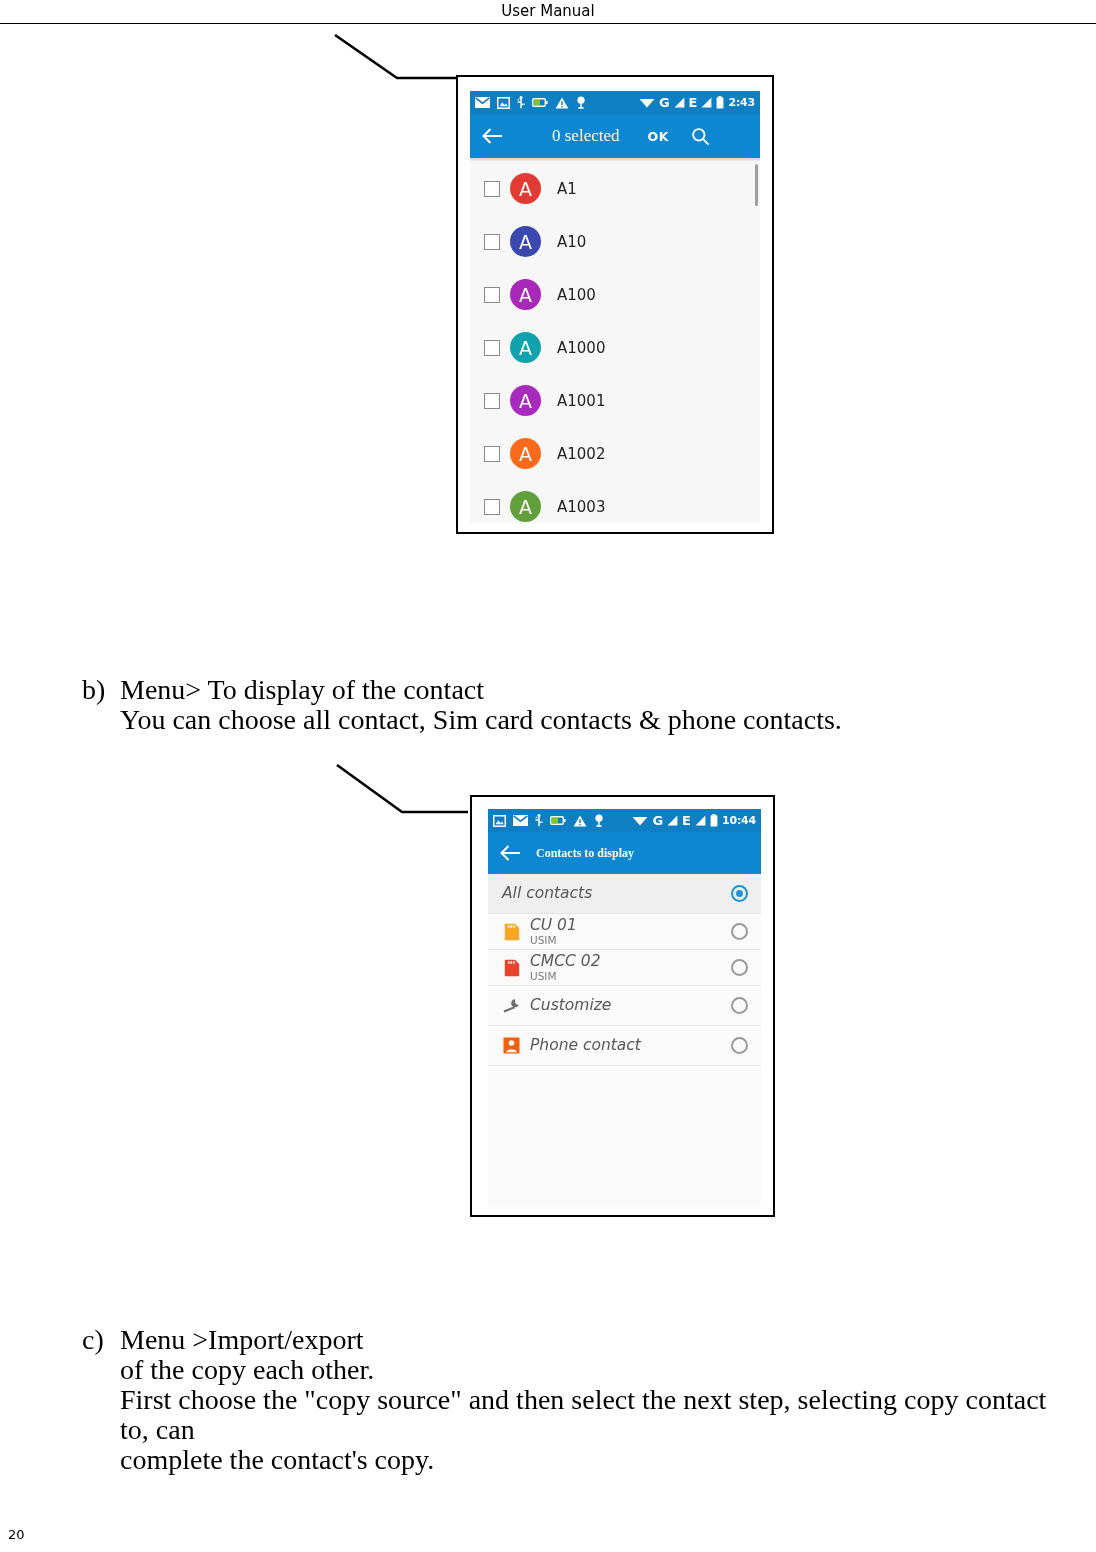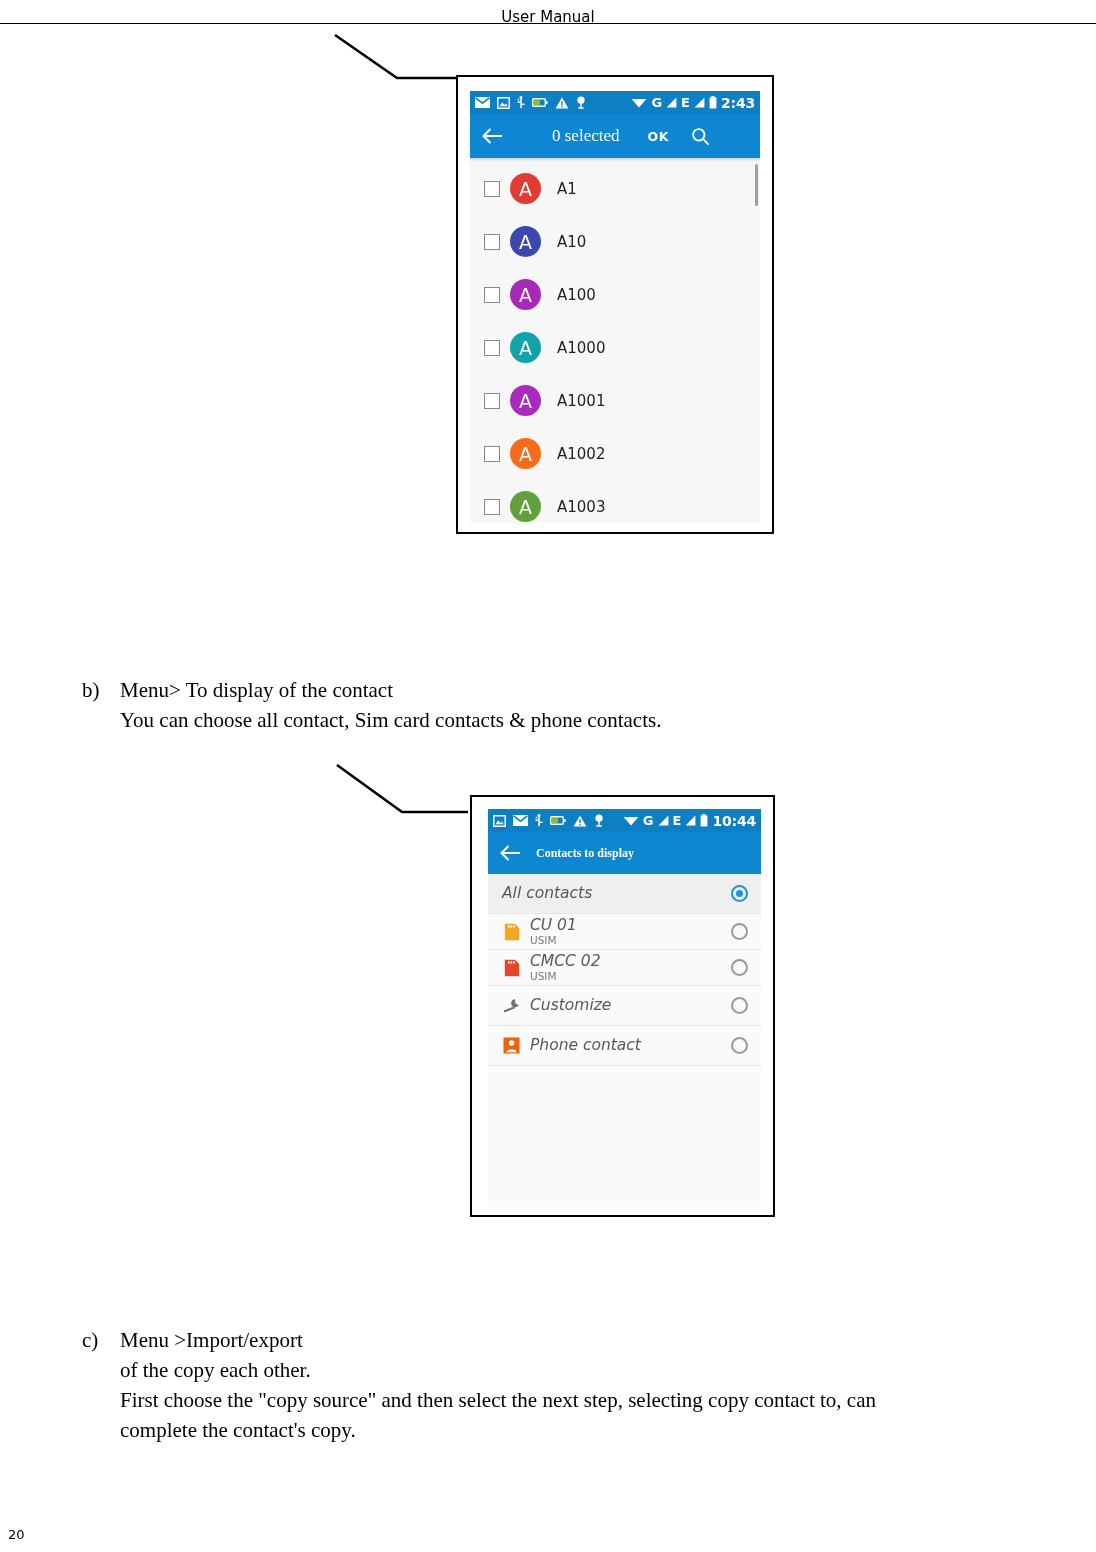--- a/index.html
+++ b/index.html
@@ -12,21 +12,21 @@
     height: 1552px;
     position: relative;
     font-family: "Liberation Serif", serif;
     color: #000000;
     overflow: hidden;
   }
 
   
   .page-header {
     position: absolute;
-    top: 6px;
+    top: 0;
     left: 0;
     width: 1096px;
     height: 40px;
     text-align: center;
     font-family: "DejaVu Sans", sans-serif;
     font-size: 15px;
     line-height: 22px;
     color: #000;
   }
   .header-rule {
@@ -66,21 +66,21 @@
     display: flex;
     align-items: center;
     padding: 0 5px;
     box-sizing: border-box;
   }
   .sb-left { display: flex; align-items: center; gap: 7px; }
   .sb-right { display: flex; align-items: center; gap: 4px; margin-left: auto; }
   .sb-ico { display: block; }
   .sb-time {
     color: #ffffff;
-    font-size: 14px;
+    font-size: 11px;
     font-weight: bold;
     letter-spacing: -0.2px;
     white-space: nowrap;
   }
   .sb-net {
     color: #ffffff;
     font-size: 13px;
     font-weight: bold;
     line-height: 1;
   }
@@ -216,21 +216,21 @@
     width: 7px; height: 7px;
     border-radius: 50%;
     background: #1e94d8;
   }
   .opt-filler { background: #fafafa; }
 
   
   .para {
     position: absolute;
     font-family: "Liberation Serif", serif;
-    font-size: 21px;
+    font-size: 28px;
     line-height: 30px;
     color: #000;
   }
   .para .marker { display: inline-block; width: 38px; }
   .para .indent { display: block; padding-left: 38px; }
 
   .page-number {
     position: absolute;
     left: 8px;
     bottom: 10px;

